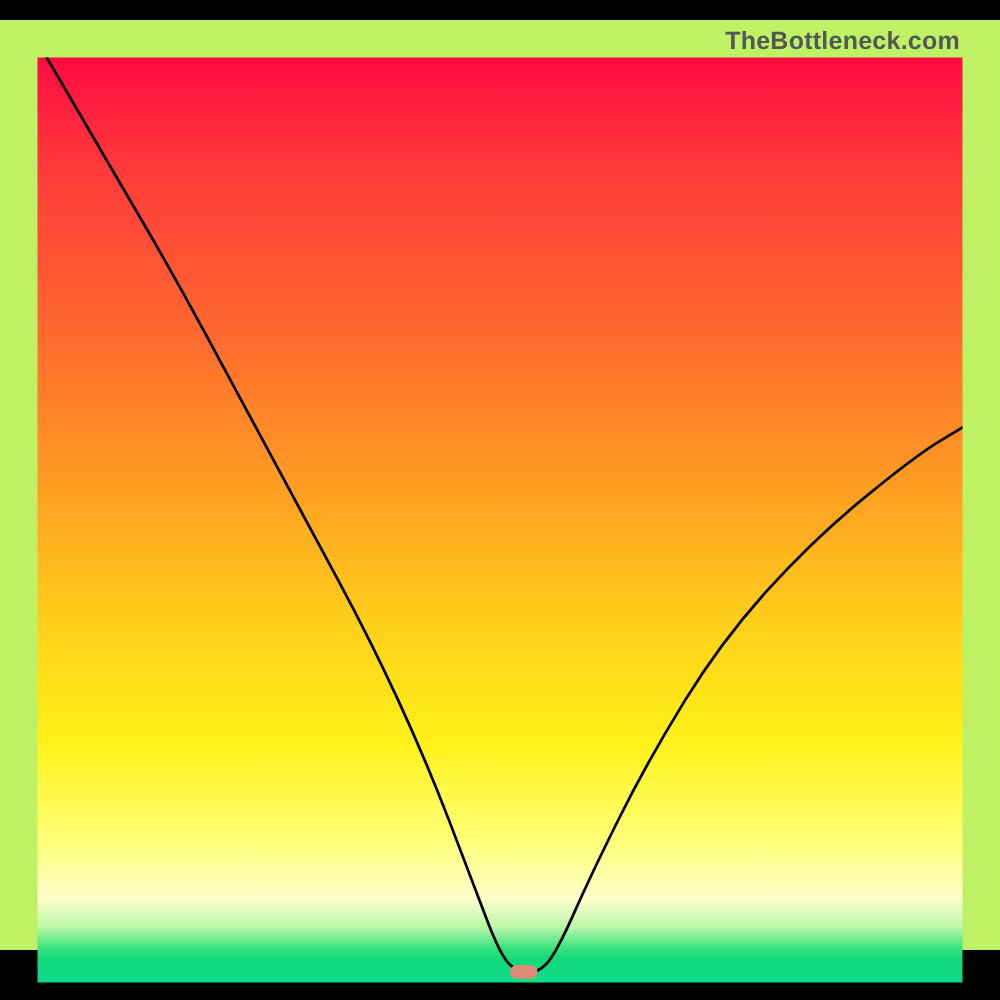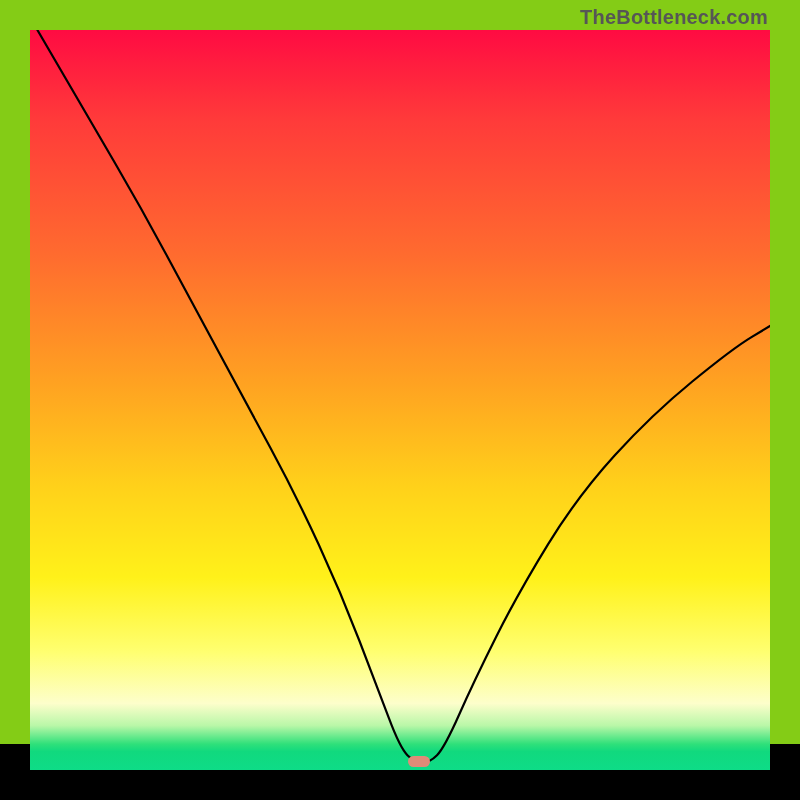--- a/index.html
+++ b/index.html
@@ -7,21 +7,22 @@
     padding: 0;
     width: 800px;
     height: 800px;
     background: #000;
     overflow: hidden;
   }
   .frame {
     position: relative;
     width: 800px;
     height: 744px;
-    background: #84cc16;
+    background: #bef264;
+    margin-top: 16px;
   }
   .plot-area {
     position: absolute;
     left: 30px;
     top: 30px;
     width: 740px;
     height: 740px;
     
     background: linear-gradient(
       to bottom,

